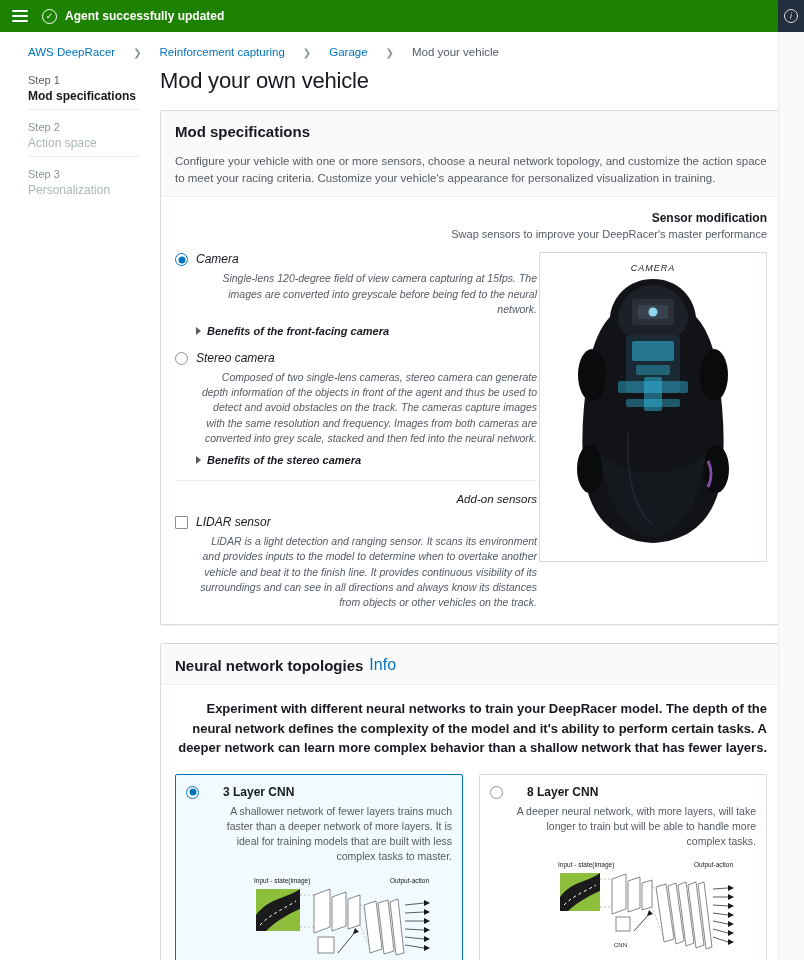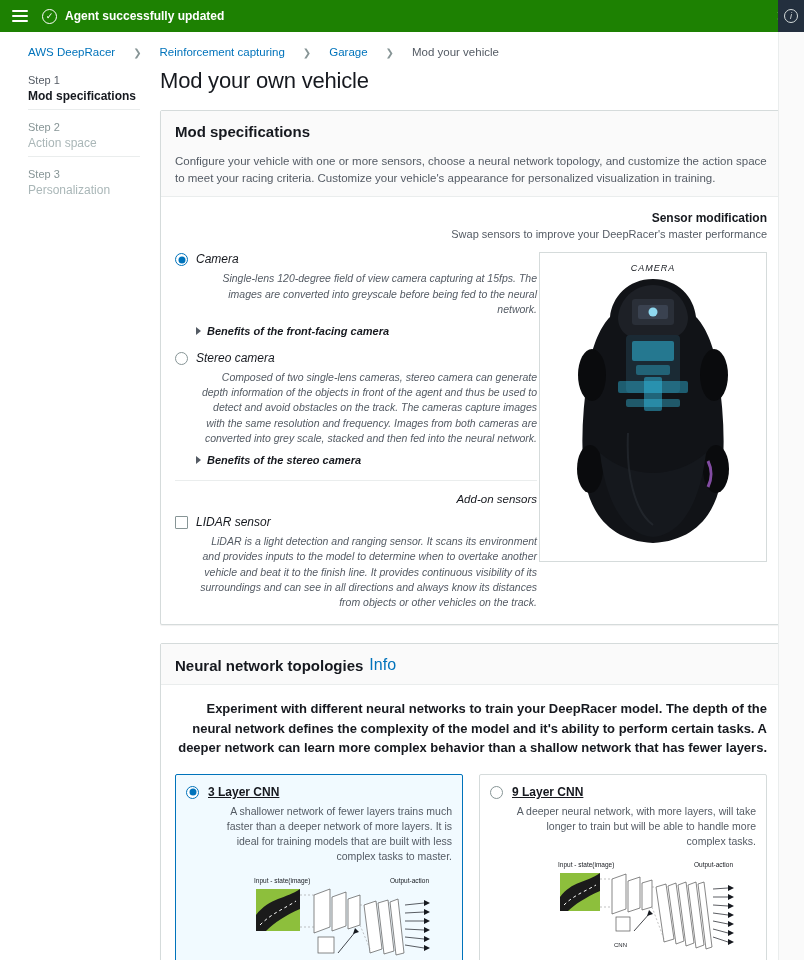--- a/index.html
+++ b/index.html
@@ -108,21 +108,21 @@
   .addon-title { font-size: 11.5px; color: #16191f; margin-bottom: 10px; }
 
   
   .nn-intro { font-size: 13px; color: #16191f; line-height: 1.5; margin-bottom: 16px; font-weight: bold; }
   .nn-row { display: flex; gap: 16px; }
   .nn-tile {
     flex: 1 1 0; border: 1px solid #d5dbdb; background: #fff; padding: 10px;
     min-height: 200px; position: relative; border-radius: 2px;
   }
   .nn-tile.selected { border-color: #0073bb; background: #f1faff; }
-  .nn-head { display: flex; gap: 9px; align-items: flex-start; text-decoration: underline; }
+  .nn-head { display: flex; gap: 24px; align-items: flex-start; }
   .nn-title { font-size: 12px; font-weight: bold; }
   .nn-desc { font-size: 10.5px; color: #545b64; line-height: 1.45; margin: 5px 0 10px 21px; }
   .nn-diagram { margin-top: 2px; }
 
   .right-rail {
     position: absolute; right: 0; top: 0; bottom: 0; width: 26px; background: #fafafa;
     border-left: 1px solid #eaeded;
   }
 </style>
 </head>
@@ -332,21 +332,21 @@
                       <text x="126" y="112" font-family="Liberation Sans, sans-serif" font-size="6" fill="#16191f">Fully</text>
                       <text x="126" y="120" font-family="Liberation Sans, sans-serif" font-size="6" fill="#16191f">connected</text>
                       <text x="126" y="128" font-family="Liberation Sans, sans-serif" font-size="6" fill="#16191f">layers (FC)</text>
                     </svg>
                   </div>
                 </div>
 
                 <div class="nn-tile">
                   <div class="nn-head">
                     <span class="radio"></span>
-                    <span class="nn-title">9 Layer CNN</span>
+                    <span class="nn-title">8 Layer CNN</span>
                   </div>
                   <div class="nn-desc">A deeper neural network, with more layers, will take longer to train but will be able to handle more complex tasks.</div>
                   <div class="nn-diagram">
                     <svg width="200" height="134" viewBox="0 0 200 134">
                       <text x="2" y="8" font-family="Liberation Sans, sans-serif" font-size="6.5" fill="#16191f">Input - state(image)</text>
                       <text x="138" y="8" font-family="Liberation Sans, sans-serif" font-size="6.5" fill="#16191f">Output-action</text>
                       <rect x="4" y="14" width="40" height="38" fill="#8dbf3c"></rect>
                       <path d="M4 38 C 16 22 30 24 44 14 L44 32 C 30 38 18 46 12 52 L4 52 Z" fill="#1b1b1b"></path>
                       <path d="M8 46 C 18 36 30 32 40 26" stroke="#ffffff" stroke-width="1" stroke-dasharray="3 3" fill="none"></path>
                       <g stroke="#555" fill="#ffffff" stroke-width="0.7">

